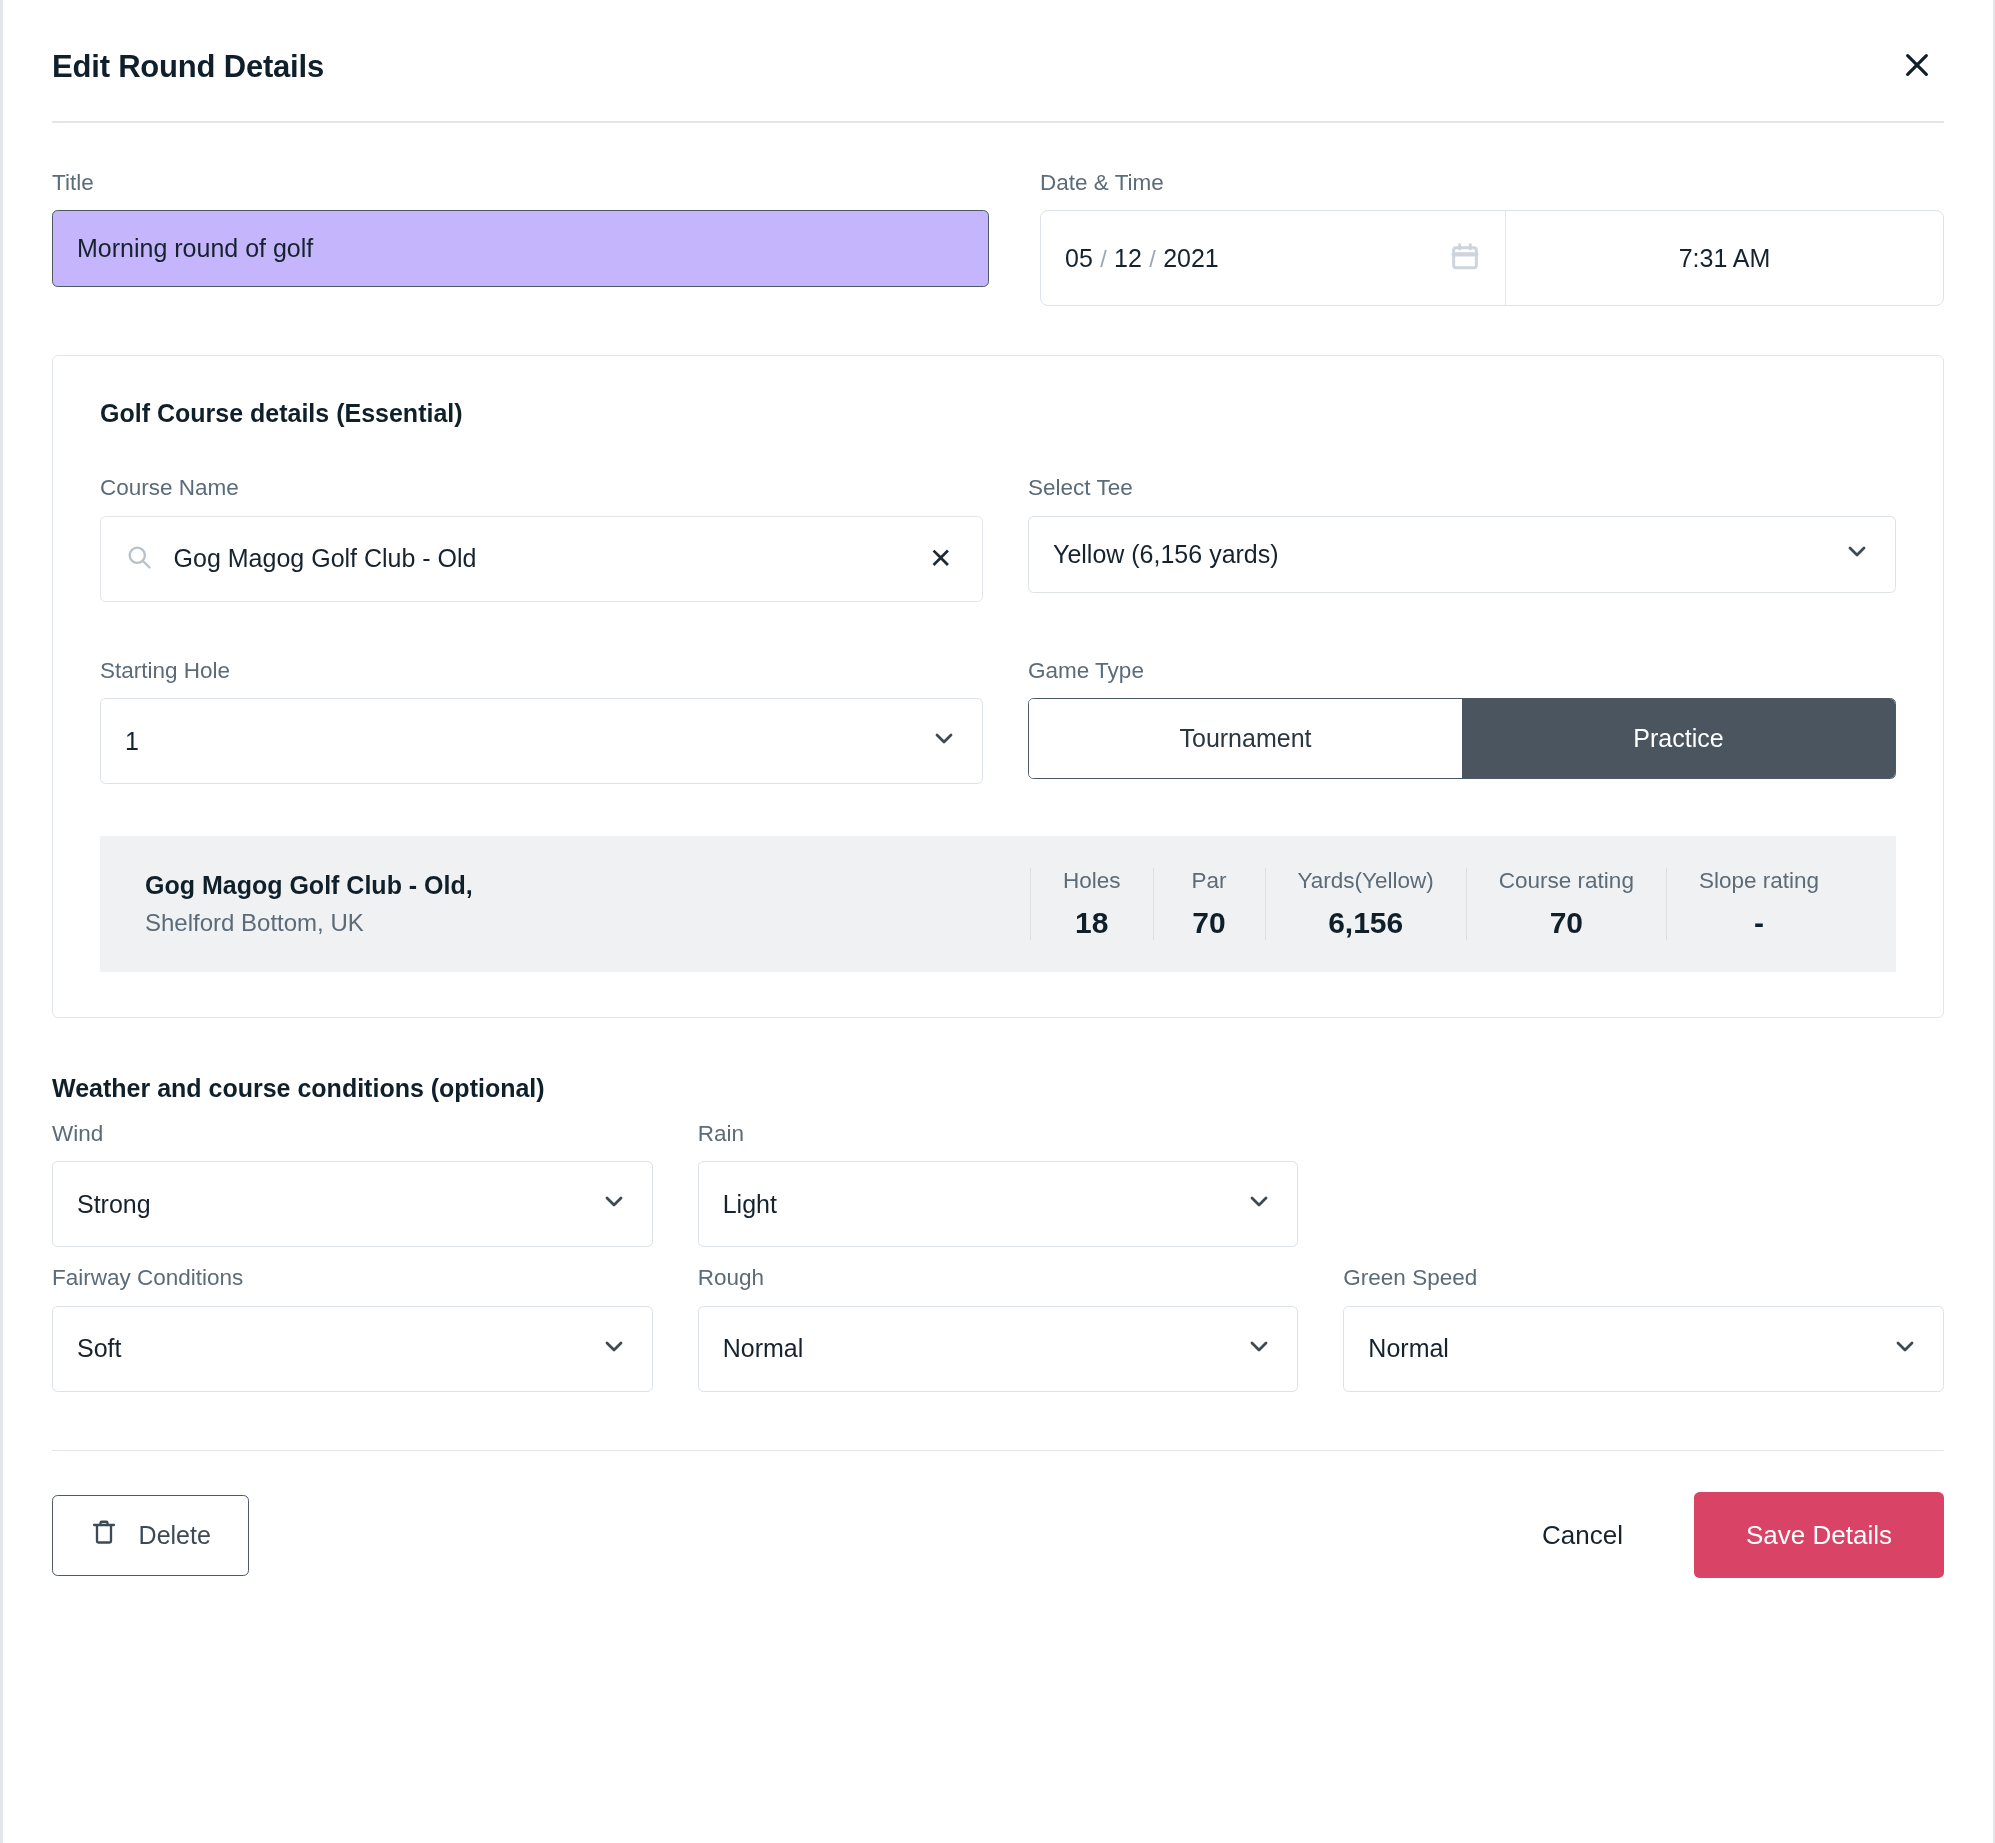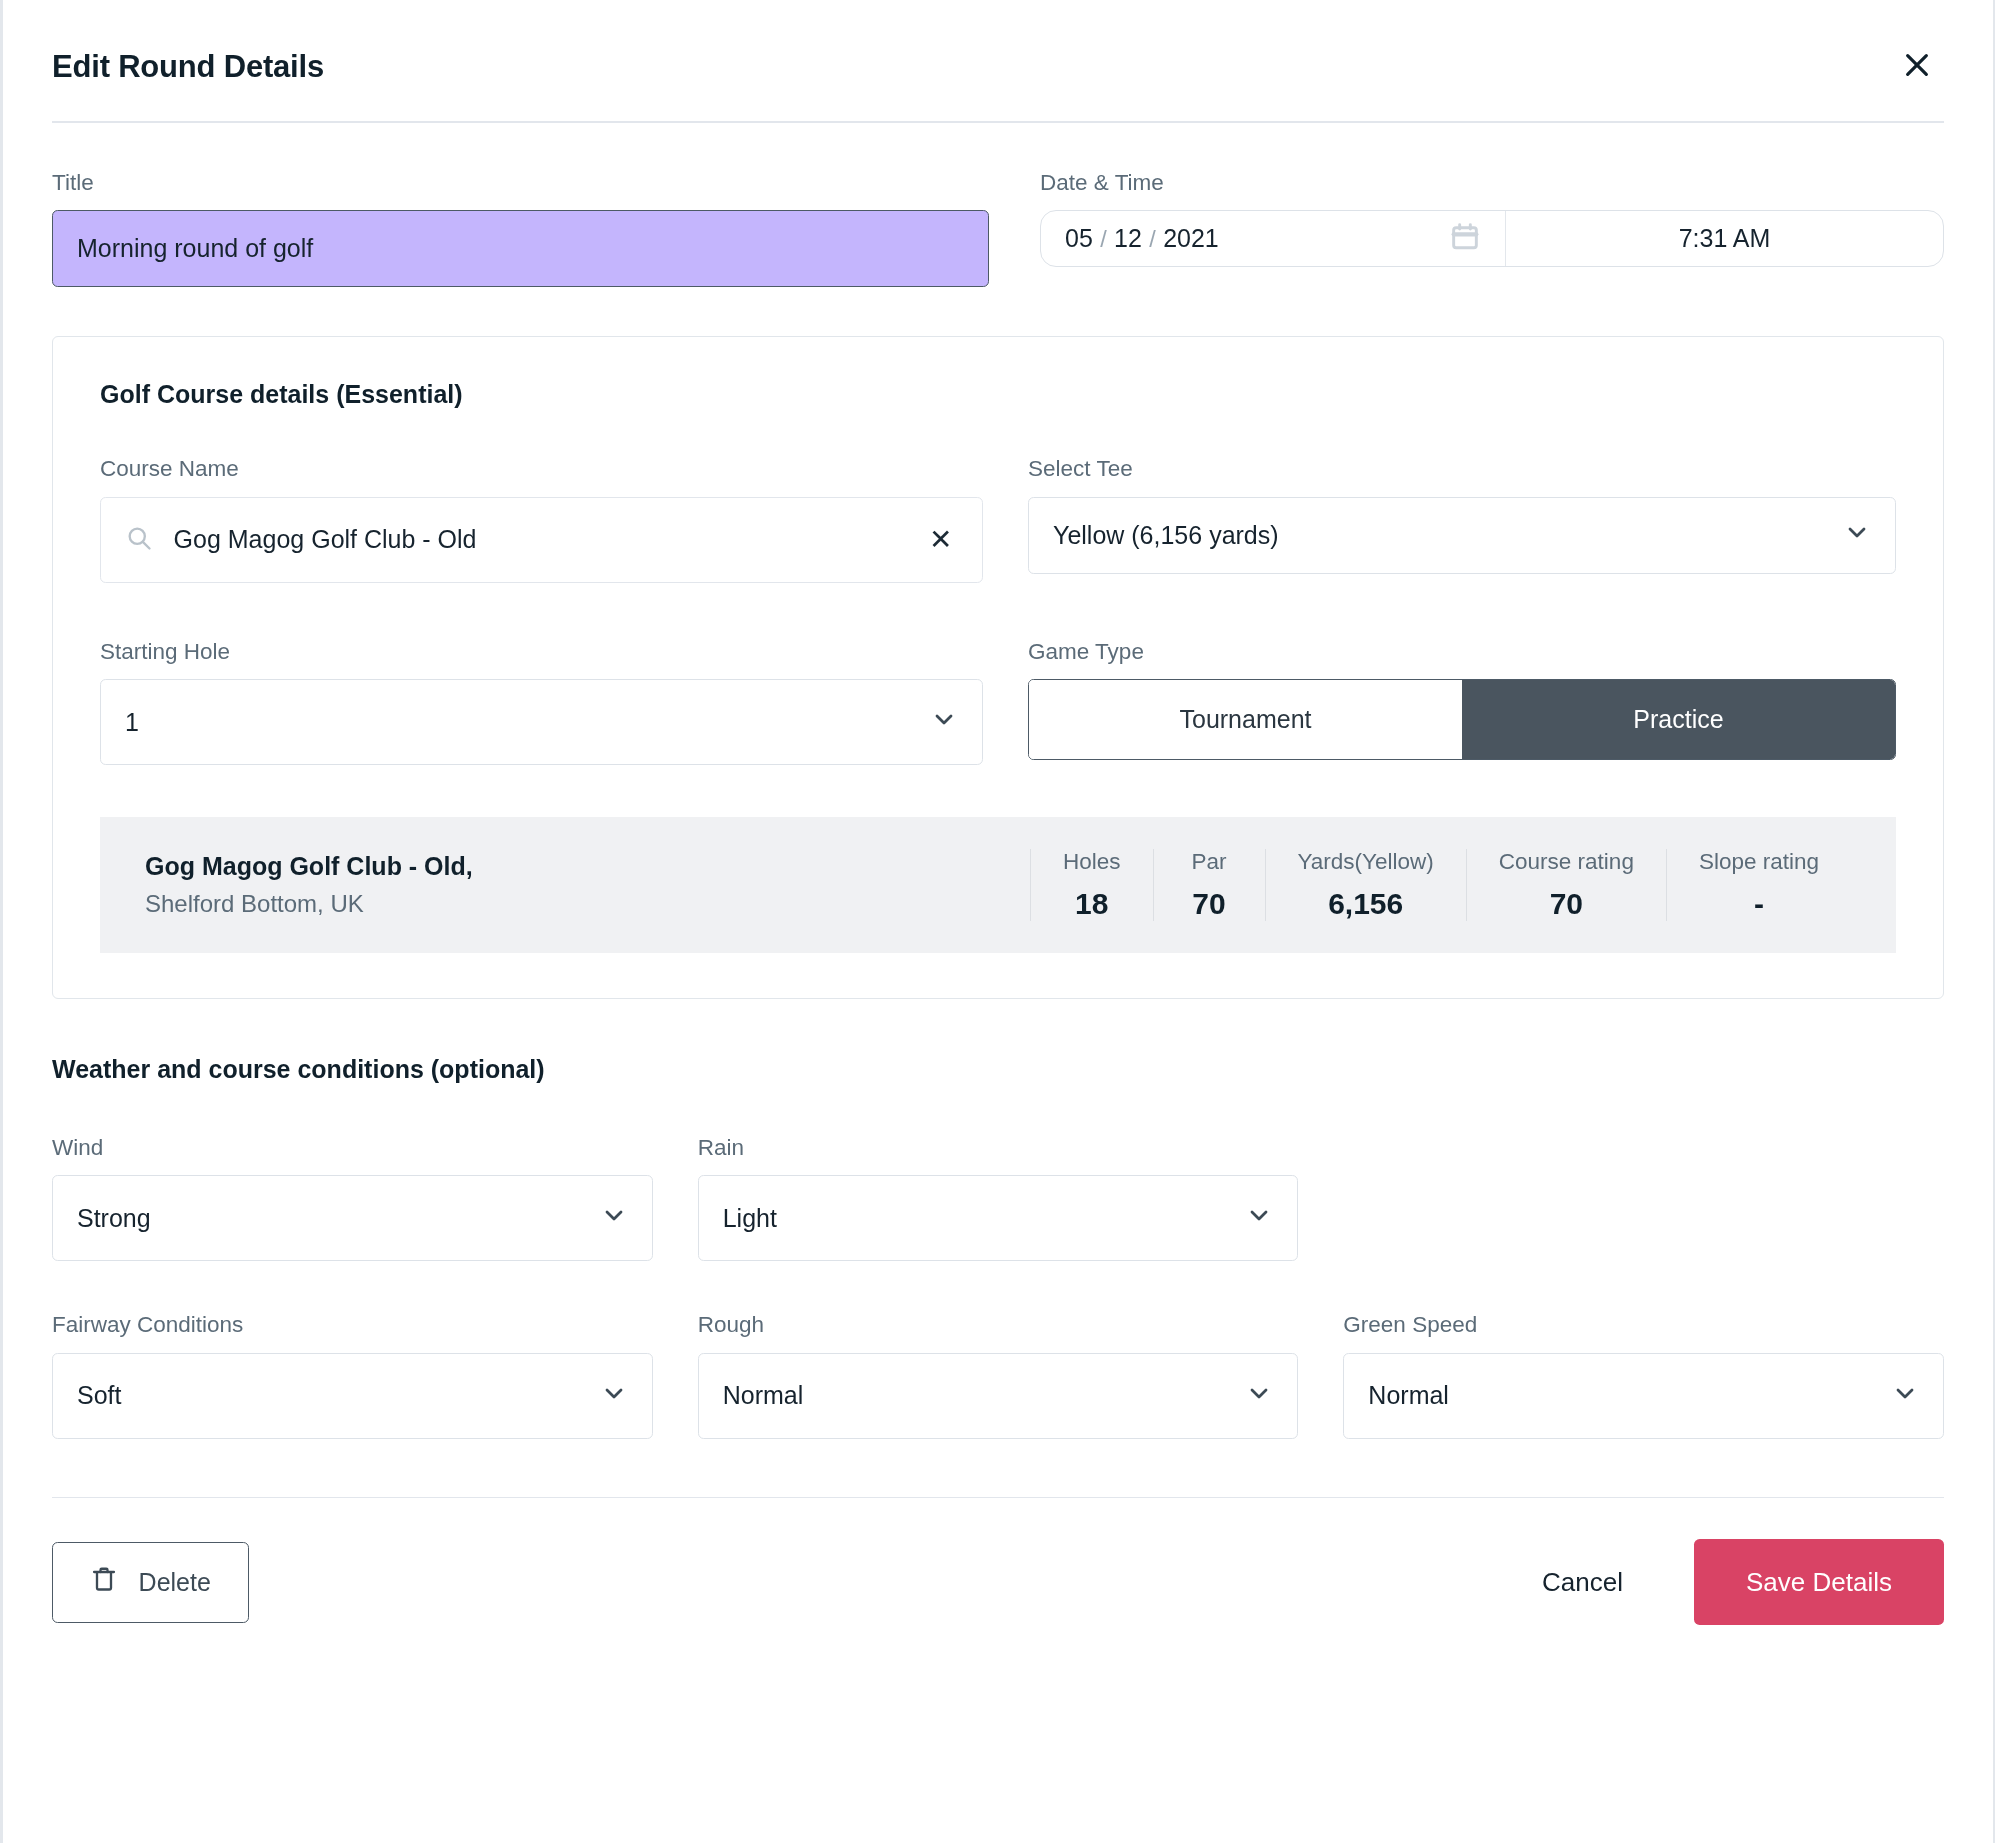--- a/index.html
+++ b/index.html
@@ -95,23 +95,23 @@
   .row-top {
     display: flex;
     gap: 51px;
     margin-top: 49px;
   }
   .col-title { width: 937px; }
   .col-date  { flex: 1; }
 
   .datetime-wrap {
     display: flex;
-    height: 57px;
+    height: 96px;
     border: 1.9px solid #dde2e8;
-    border-radius: 16px;
+    border-radius: 8px;
     overflow: hidden;
     background: #fff;
   }
   .date-part {
     flex: 0 0 465px;
     display: flex;
     align-items: center;
     justify-content: space-between;
     padding: 0 24px;
     border-right: 1.9px solid #e3e7ec;
@@ -244,21 +244,21 @@
   
   .section-heading {
     margin-top: 56px;
     font-size: 25px;
     font-weight: bold;
     color: #10202b;
   }
   .cond-row {
     display: flex;
     gap: 45px;
-    margin-top: 53px;
+    margin-top: 20px;
   }
   .cond-col { width: 603px; }
 
   
   .footer-rule {
     margin-top: 58px;
     height: 1.9px;
     background: #e2e6ec;
   }
   .footer {

